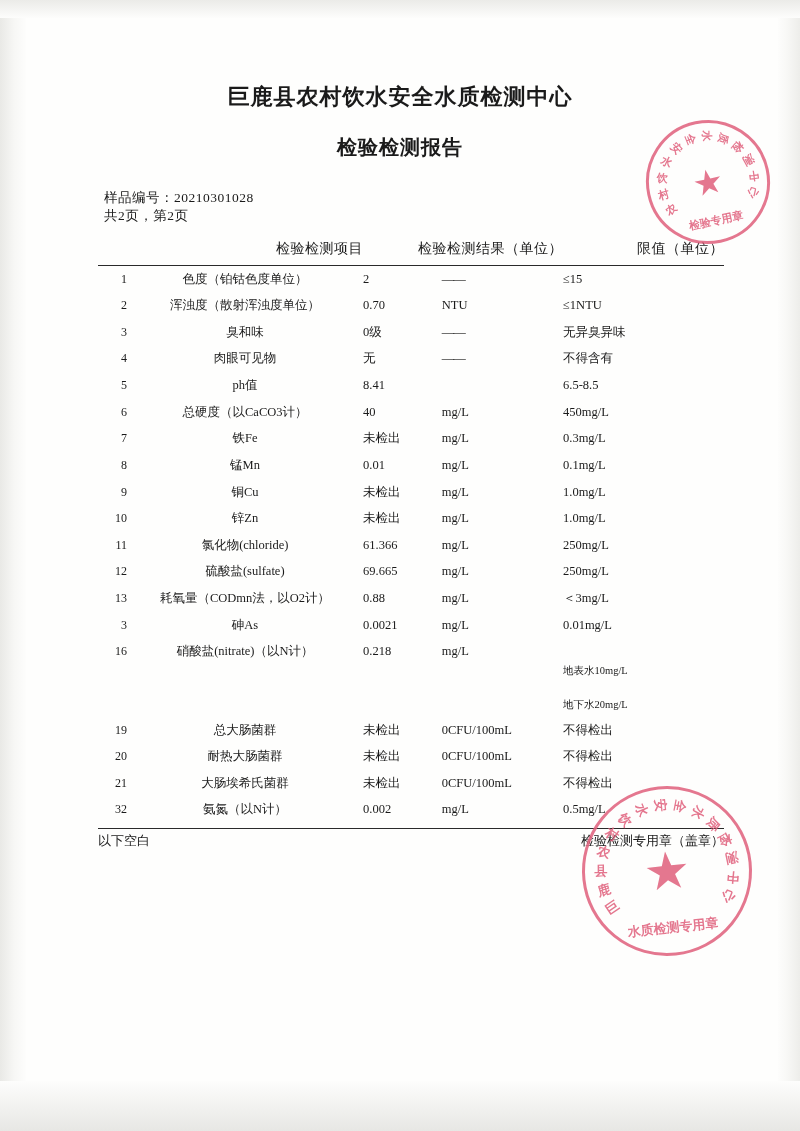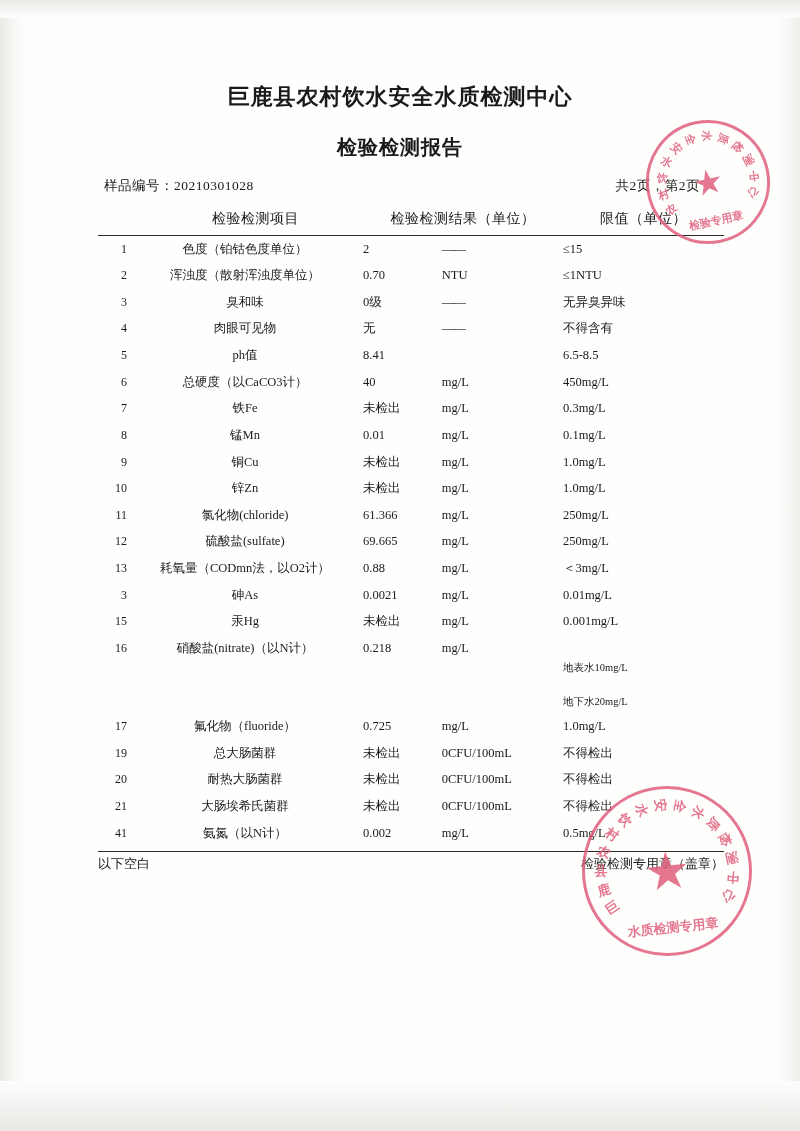--- a/index.html
+++ b/index.html
@@ -65,44 +65,45 @@
     text-align: center;
     font-size: 20px;
     font-weight: bold;
     letter-spacing: 1px;
     margin-top: 22px;
     font-family: "DejaVu Serif", "Liberation Serif", serif;
   }
 
   .meta-row {
     display: flex;
-    justify-content: space-between;
+    justify-content: flex-start;
     align-items: baseline;
-    margin-top: 16px;
+    margin-top: 28px;
     padding: 0 42px 0 46px;
     font-size: 13.5px;
+    flex-direction: column;
   }
   .meta-left { letter-spacing: 0.5px; }
   .meta-right { letter-spacing: 0.5px; }
 
   .table-wrap {
     margin-top: 10px;
     padding: 0 18px 0 40px;
   }
   table.report {
     width: 100%;
     border-collapse: collapse;
     font-size: 12.5px;
   }
   table.report thead th {
     font-weight: normal;
     font-size: 14px;
     padding: 5px 0 7px 0;
     border-bottom: 1.1px solid #2a2a2a;
-    text-align: center;
+    text-align: right;
     letter-spacing: 0.5px;
   }
   table.report thead th.c-name   { width: 215px; padding-left: 50px; }
   table.report thead th.c-result { width: 200px; }
   table.report thead th.c-limit  { width: auto; }
 
   table.report tbody td {
     padding: 5.5px 0;
     vertical-align: top;
     line-height: 1.25;
@@ -308,44 +309,30 @@
               <td class="limit">＜3mg/L</td>
             </tr>
             <tr>
               <td class="idx">3</td>
               <td class="name">砷As</td>
               <td class="value">0.0021</td>
               <td class="unit">mg/L</td>
               <td class="limit">0.01mg/L</td>
             </tr>
             <tr>
-              <td class="idx">15</td>
-              <td class="name">汞Hg</td>
-              <td class="value">未检出</td>
-              <td class="unit">mg/L</td>
-              <td class="limit">0.001mg/L</td>
-            </tr>
-            <tr>
               <td class="idx">16</td>
               <td class="name">硝酸盐(nitrate)（以N计）</td>
               <td class="value">0.218</td>
               <td class="unit">mg/L</td>
               <td class="limit">
                 <span class="two-line">地表水10mg/L</span>
                 <span class="two-line">地下水20mg/L</span>
               </td>
             </tr>
             <tr>
-              <td class="idx">17</td>
-              <td class="name">氟化物（fluoride）</td>
-              <td class="value">0.725</td>
-              <td class="unit">mg/L</td>
-              <td class="limit">1.0mg/L</td>
-            </tr>
-            <tr>
               <td class="idx">19</td>
               <td class="name">总大肠菌群</td>
               <td class="value">未检出</td>
               <td class="unit">0CFU/100mL</td>
               <td class="limit">不得检出</td>
             </tr>
             <tr>
               <td class="idx">20</td>
               <td class="name">耐热大肠菌群</td>
               <td class="value">未检出</td>
@@ -353,21 +340,21 @@
               <td class="limit">不得检出</td>
             </tr>
             <tr>
               <td class="idx">21</td>
               <td class="name">大肠埃希氏菌群</td>
               <td class="value">未检出</td>
               <td class="unit">0CFU/100mL</td>
               <td class="limit">不得检出</td>
             </tr>
             <tr>
-              <td class="idx">41</td>
+              <td class="idx">32</td>
               <td class="name">氨氮（以N计）</td>
               <td class="value">0.002</td>
               <td class="unit">mg/L</td>
               <td class="limit">0.5mg/L</td>
             </tr>
           </tbody>
       </table>
       <div class="table-bottom-line"></div>
     </div>
 

